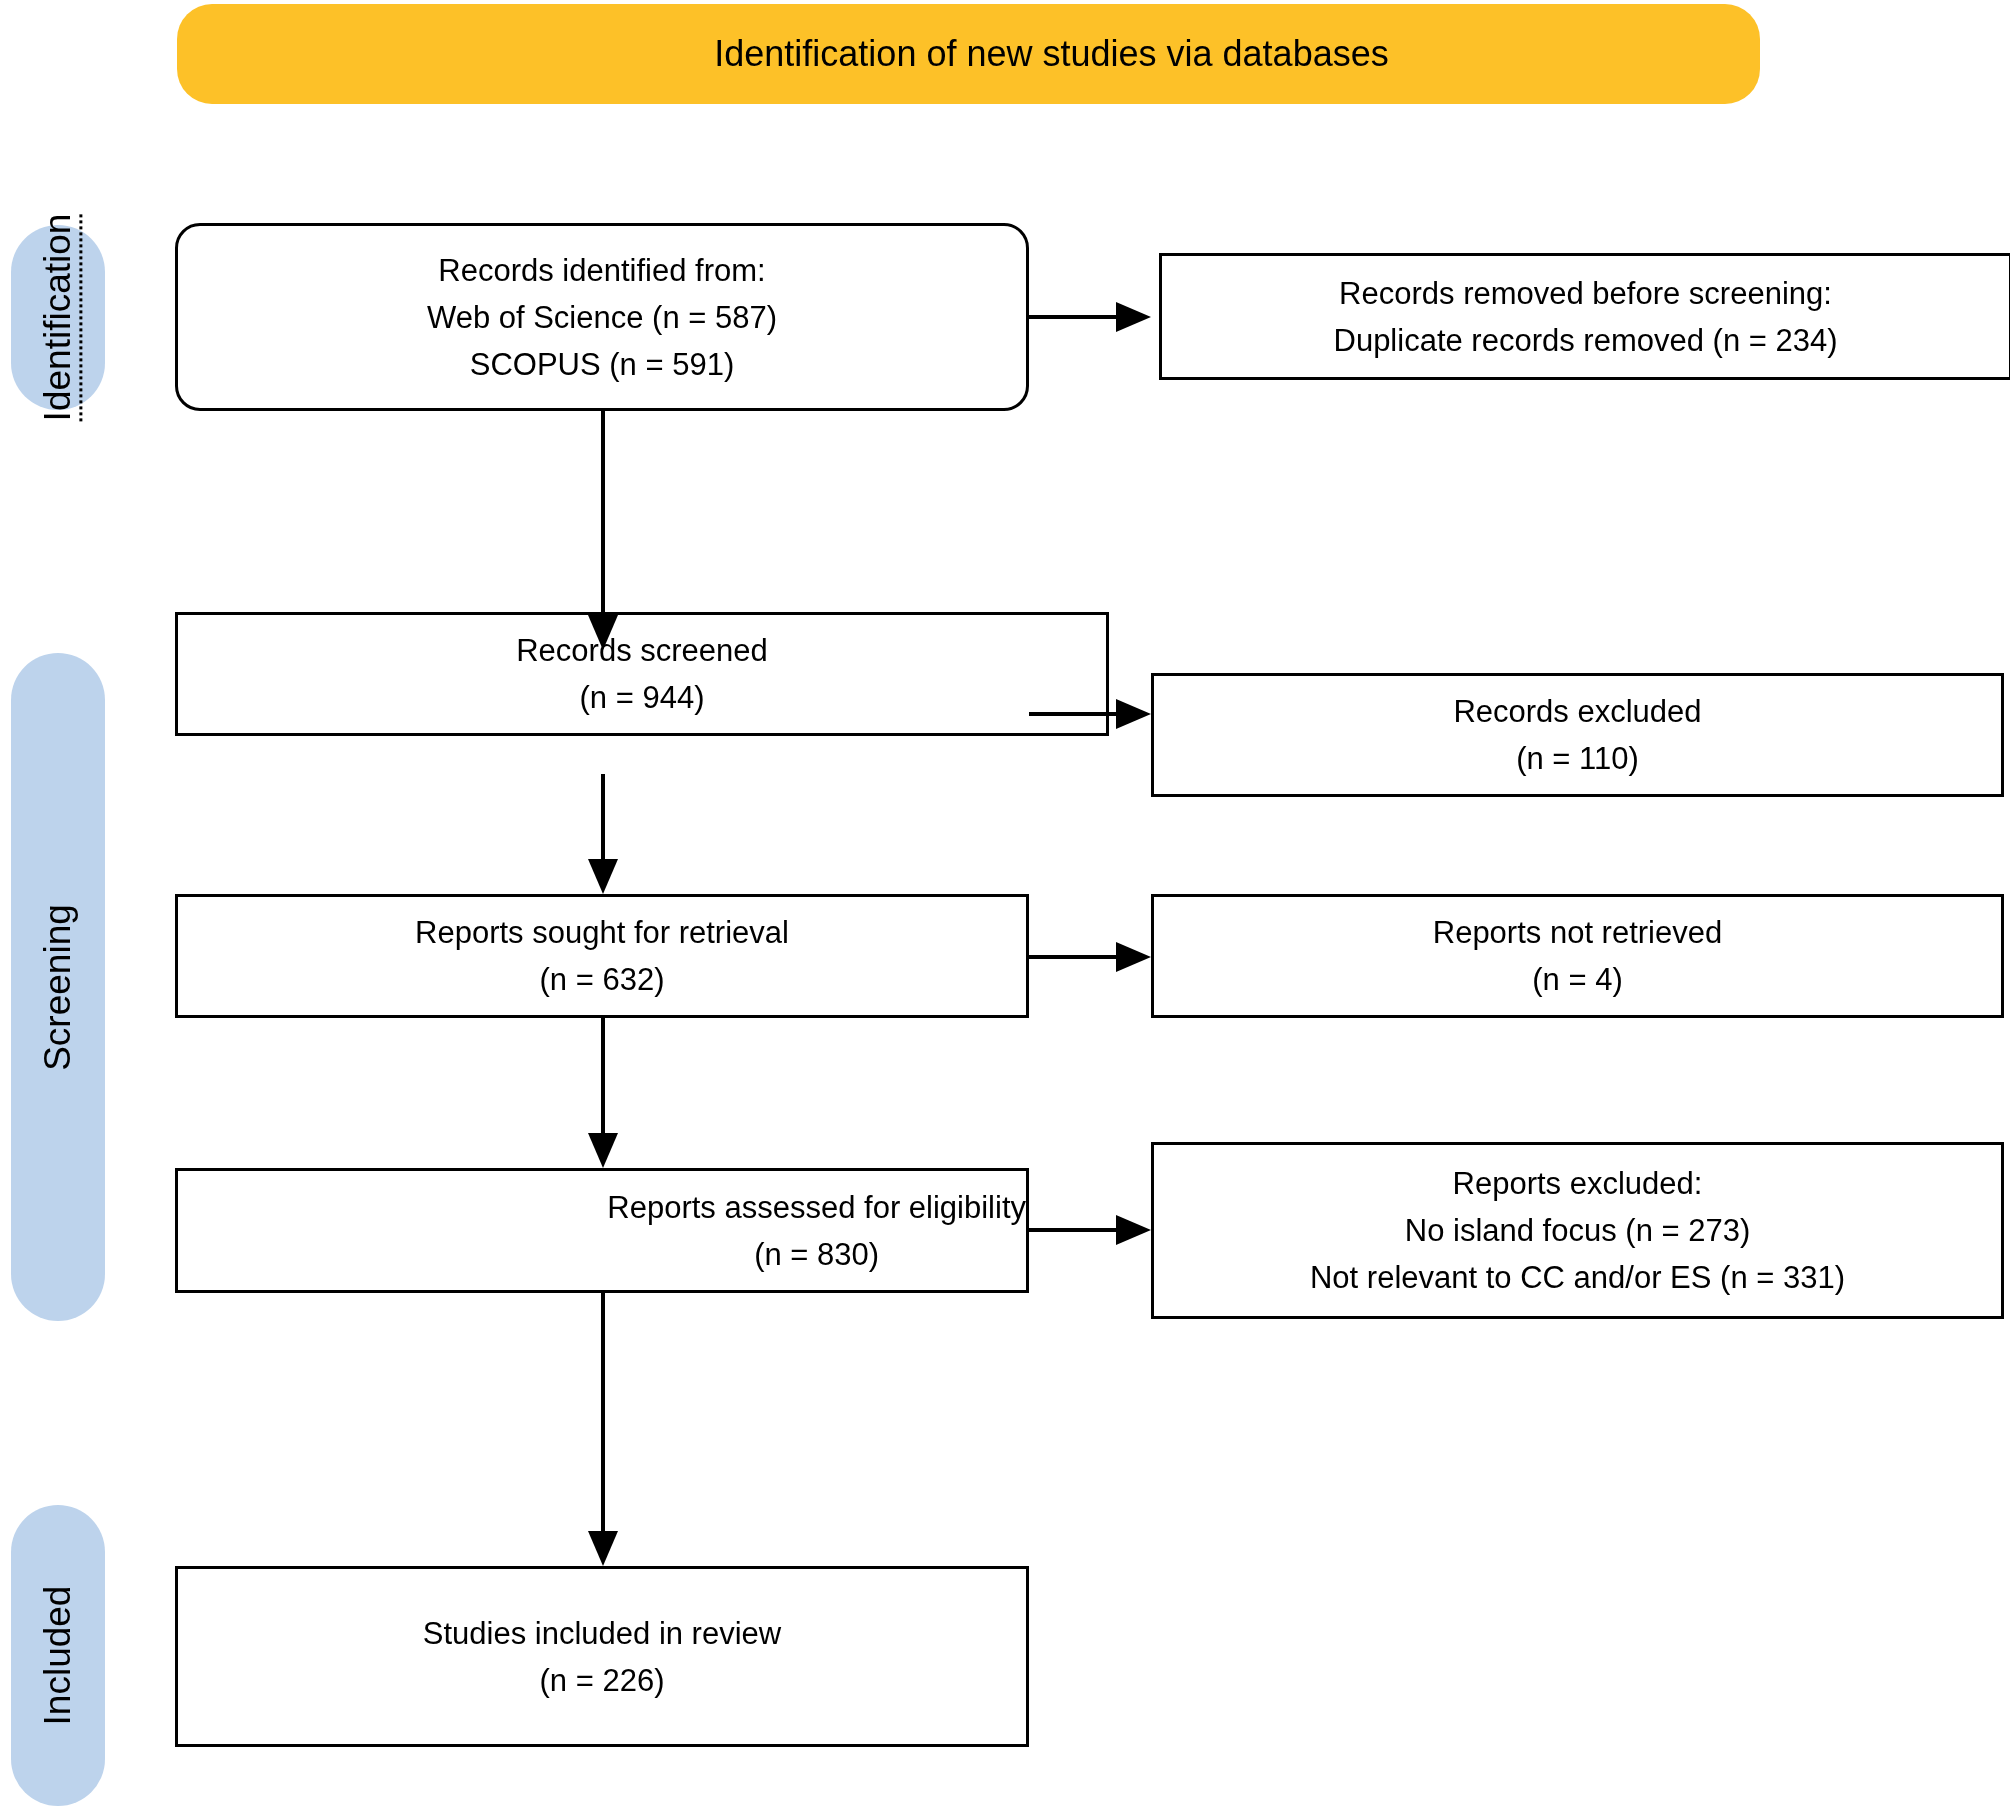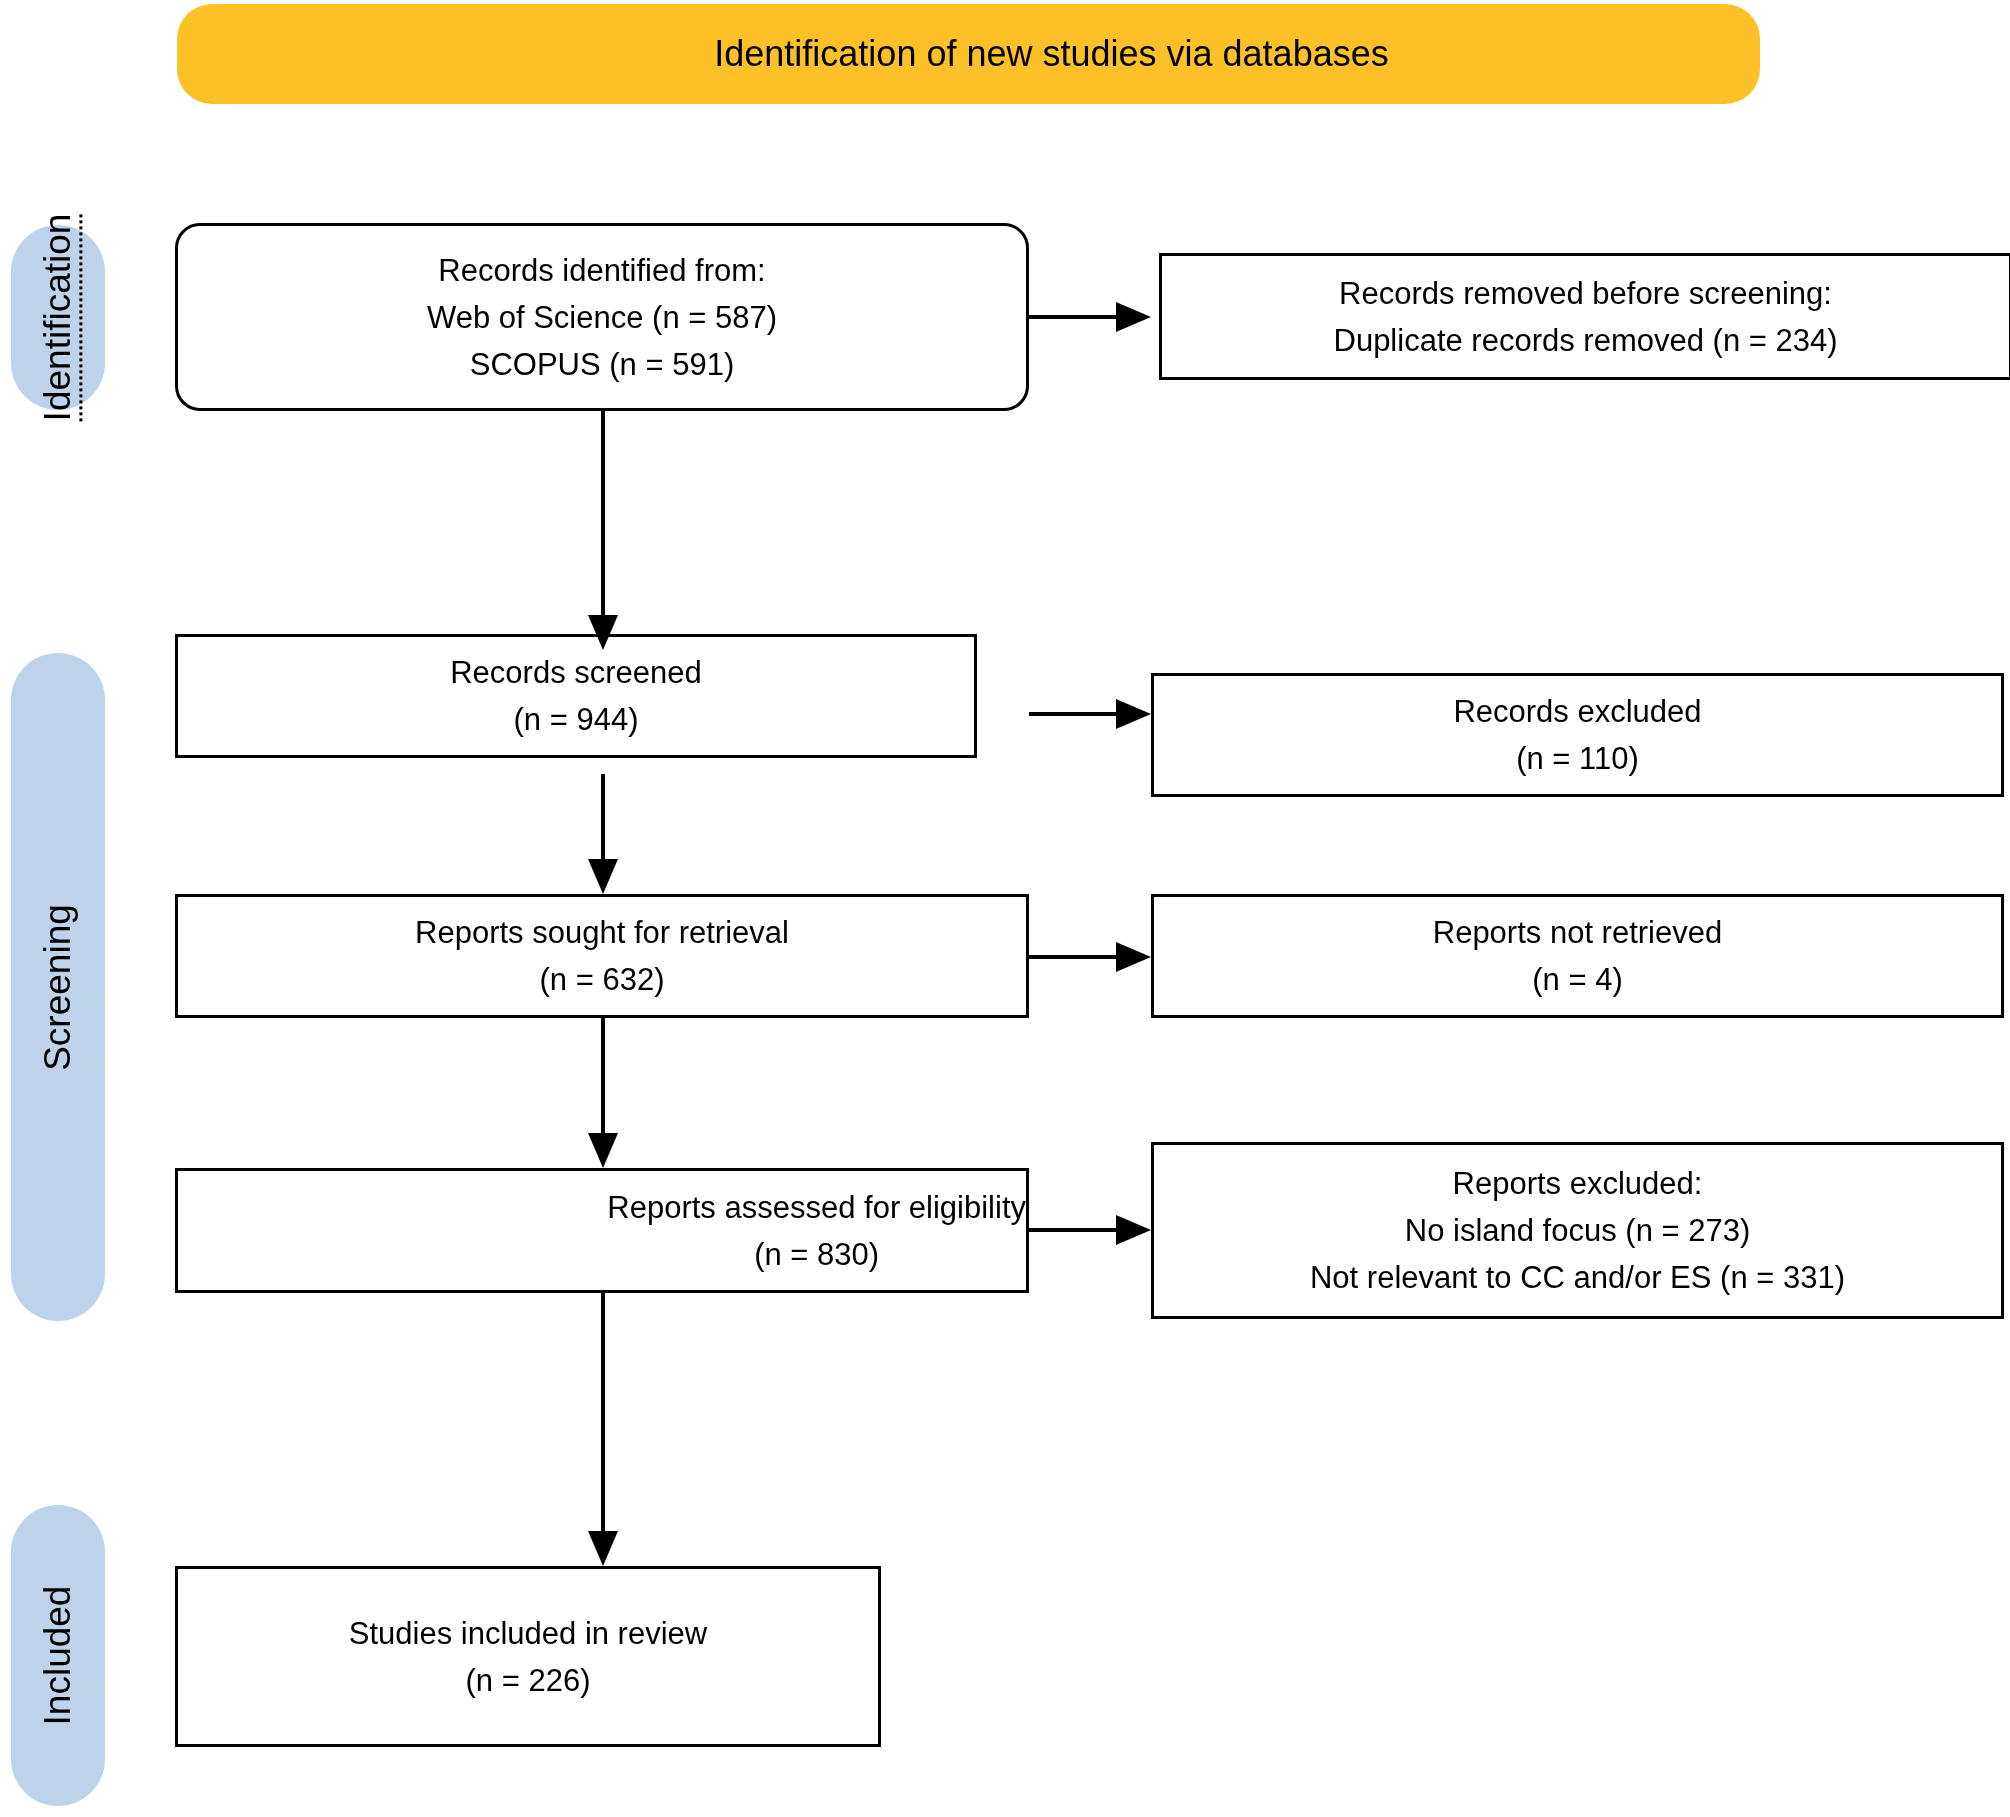--- a/index.html
+++ b/index.html
@@ -104,42 +104,42 @@
   </div>
 
   <div class="box" style="left:175px; top:223px; width:854px; height:188px;border-radius:25px;">
     <div class="box-text">
       <div>Records identified from:</div>
       <div>Web of Science (n = 587)</div>
       <div>SCOPUS (n = 591)</div>
     </div>
   </div>
 
-  <div class="box" style="left:175px; top:634px; width:802px; height:124px;">
+  <div class="box" style="left:175px; top:612px; width:934px; height:124px;">
     <div class="box-text">
       <div>Records screened</div>
       <div>(n = 944)</div>
     </div>
   </div>
 
   <div class="box" style="left:175px; top:894px; width:854px; height:124px;">
     <div class="box-text">
       <div>Reports sought for retrieval</div>
       <div>(n = 632)</div>
     </div>
   </div>
 
   <div class="box" style="left:175px; top:1168px; width:854px; height:125px;justify-content:flex-end;">
     <div class="box-text">
       <div>Reports assessed for eligibility</div>
       <div>(n = 830)</div>
     </div>
   </div>
 
-  <div class="box" style="left:175px; top:1566px; width:706px; height:181px;">
+  <div class="box" style="left:175px; top:1566px; width:854px; height:181px;">
     <div class="box-text">
       <div>Studies included in review</div>
       <div>(n = 226)</div>
     </div>
   </div>
 
   <div class="box" style="left:1151px; top:253px; width:853px; height:127px;margin-left:8px;">
     <div class="box-text">
       <div>Records removed before screening:</div>
       <div>Duplicate records removed (n = 234)</div>

